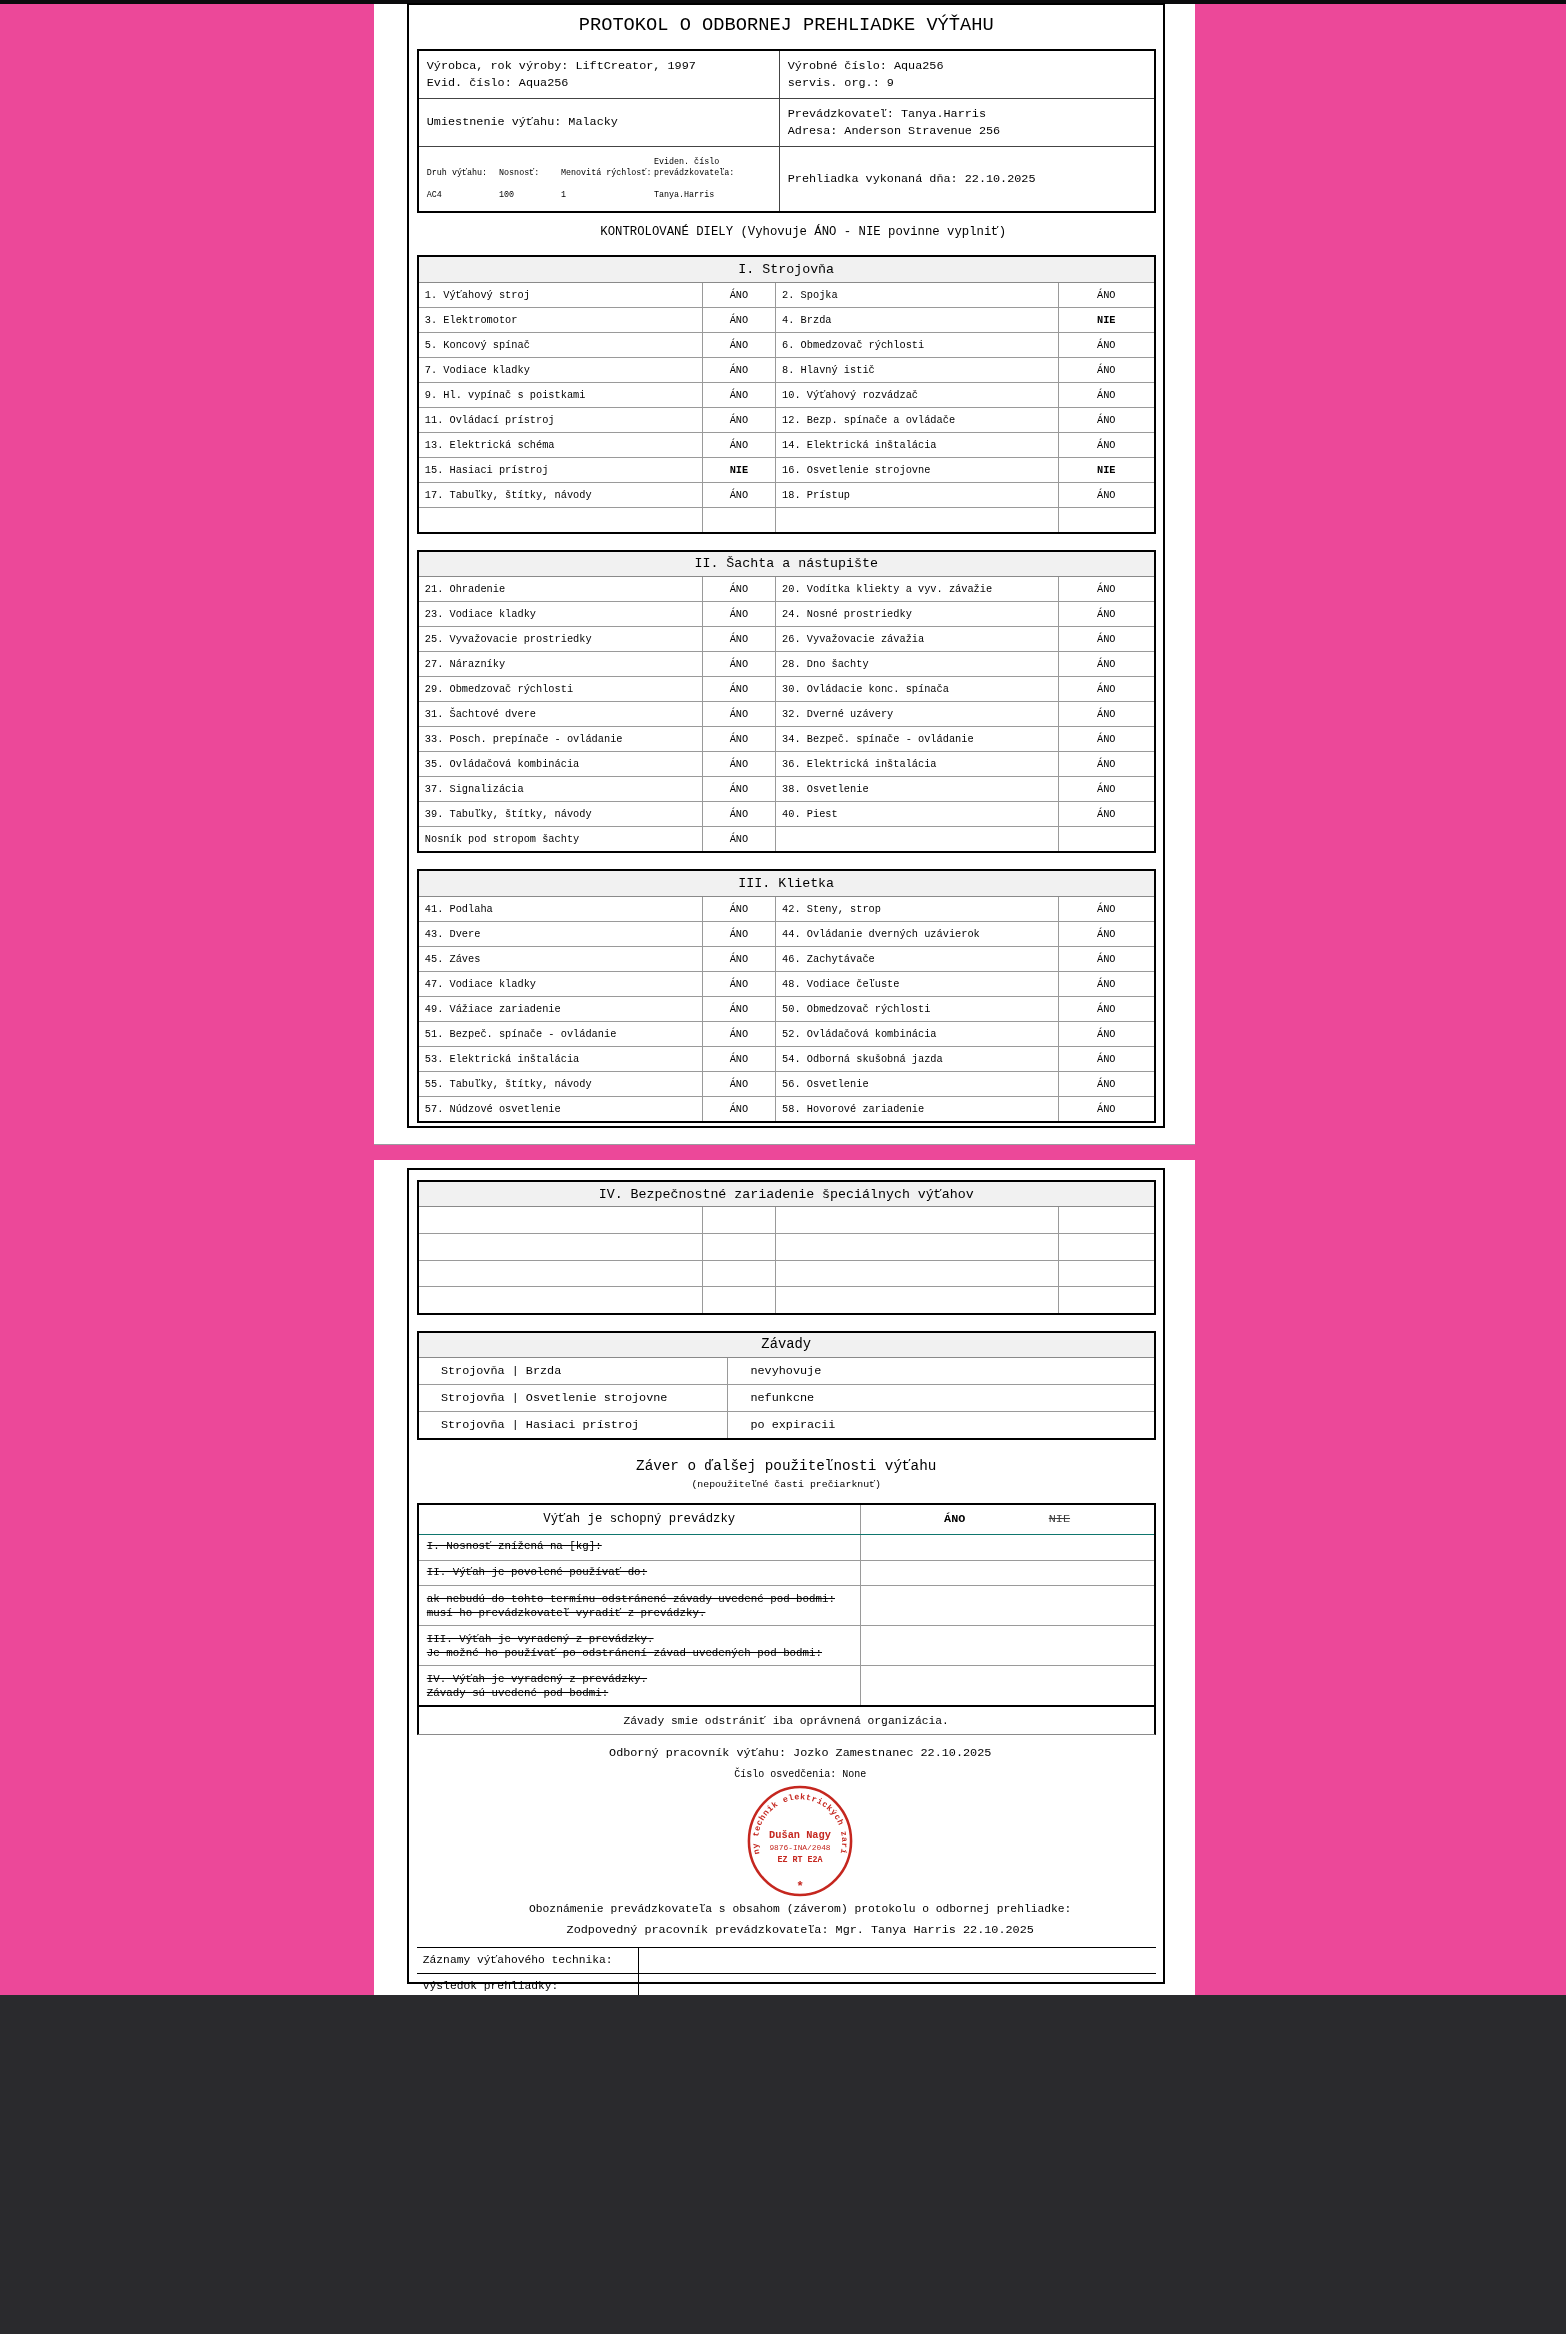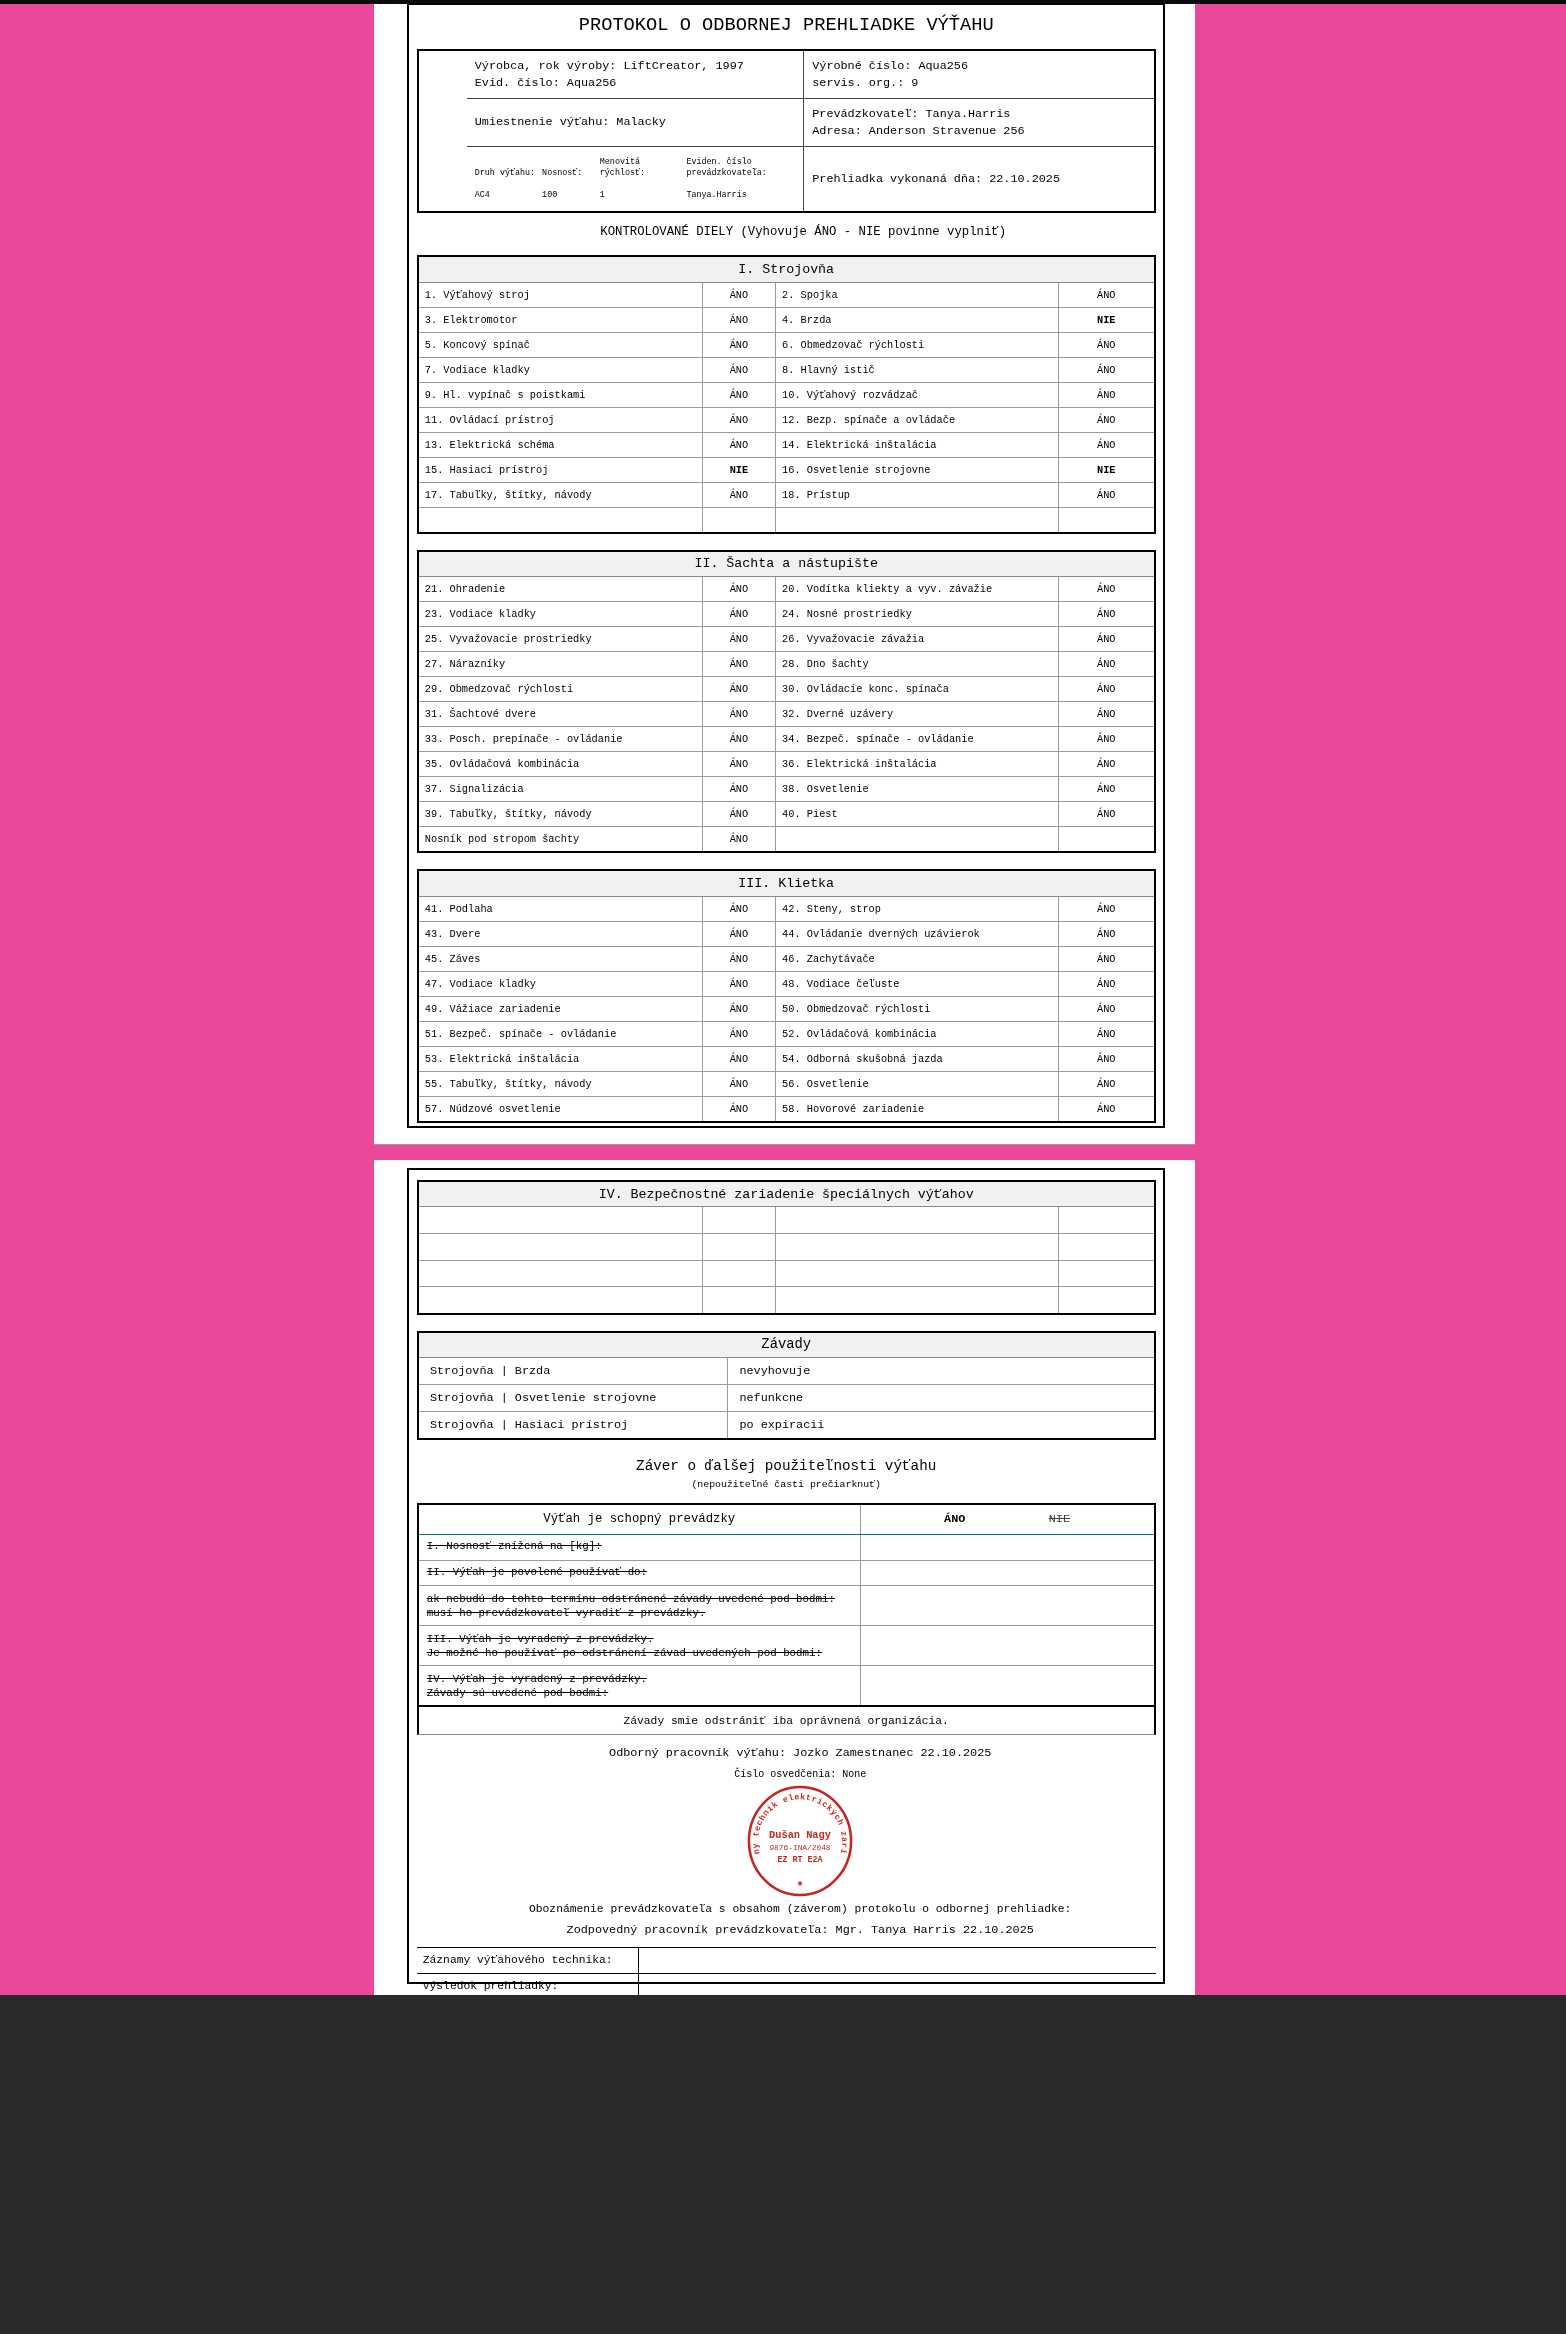--- a/index.html
+++ b/index.html
@@ -9,21 +9,21 @@
   .page{position:absolute;left:374px;width:821px;background:#ffffff;border-bottom:1px solid #9a9aa0;}
   #page1{top:3.9px;height:1140px;}
   #page2{top:1160px;height:1159px;}
   .frame{position:absolute;left:33px;right:29.6px;border:2px solid #000;background:#fff;}
   #page1 .frame{top:-1px;height:1121px;}
   #page2 .frame{top:7.9px;height:812px;}
 
   .doc-title{margin-top:8.9px;text-align:center;font-size:18.7px;color:#000;}
 
   
-  .info{margin:12.8px 7.9px 0;border:2px solid #000;padding-left:48px;}
+  .info{margin:12.8px 7.9px 0;border:2px solid #000;}
   .info-row{display:grid;grid-template-columns:49% 51%;}
   .info-row + .info-row{border-top:1px solid #444;}
   .info-cell{padding:3px 7.9px;font-size:11.8px;display:flex;flex-direction:column;justify-content:center;gap:3px;}
   .info-cell + .info-cell{border-left:1px solid #444;}
   .h42{min-height:41px;}
   .h59{min-height:58px;}
   .mini{display:grid;grid-template-columns:21% 18% 27% 34%;font-size:8.4px;align-items:end;}
   .mini-vals{display:grid;grid-template-columns:21% 18% 27% 34%;font-size:8.4px;margin-top:8.9px;}
   .mini div{line-height:10.8px;}
 
@@ -45,21 +45,21 @@
   .sec4{margin:9.9px 7.9px 0;border:2px solid #000;}
   .erow{display:grid;grid-template-columns:38.5% 10% 38.5% 13%;height:25.6px;}
   .erow + .erow{border-top:1px solid #9a9a9a;}
   .erow > div{border-left:1px solid #9a9a9a;}
   .erow > div:first-child{border-left:none;}
 
   .zav{margin:15.8px 7.9px 0;border:2px solid #000;}
   .zav .tbl-hdr{font-size:13.8px;}
   .zrow{display:grid;grid-template-columns:42% 58%;height:26px;font-size:11.8px;}
   .zrow + .zrow{border-top:1px solid #9a9a9a;}
-  .zrow > div{display:flex;align-items:center;padding:0 11px;}
+  .zrow > div{display:flex;align-items:center;padding:0 22px;}
   .zrow > div + div{border-left:1px solid #9a9a9a;}
 
   .zaver-title{margin-top:17.7px;text-align:center;font-size:14.3px;}
   .zaver-sub{margin-top:4.9px;text-align:center;font-size:9.9px;}
 
   .zaver{margin:12.8px 7.9px 0;border:2px solid #000;}
   .zaver-hdr{display:grid;grid-template-columns:60% 40%;height:29.6px;border-bottom:1px solid #0f766e;}
   .zaver-hdr .lab{display:flex;align-items:center;justify-content:center;font-size:12.3px;}
   .zaver-hdr .yn{display:flex;align-items:center;justify-content:space-evenly;font-size:11.8px;border-left:1px solid #9a9a9a;}
   .yn .yes{font-weight:bold;}

